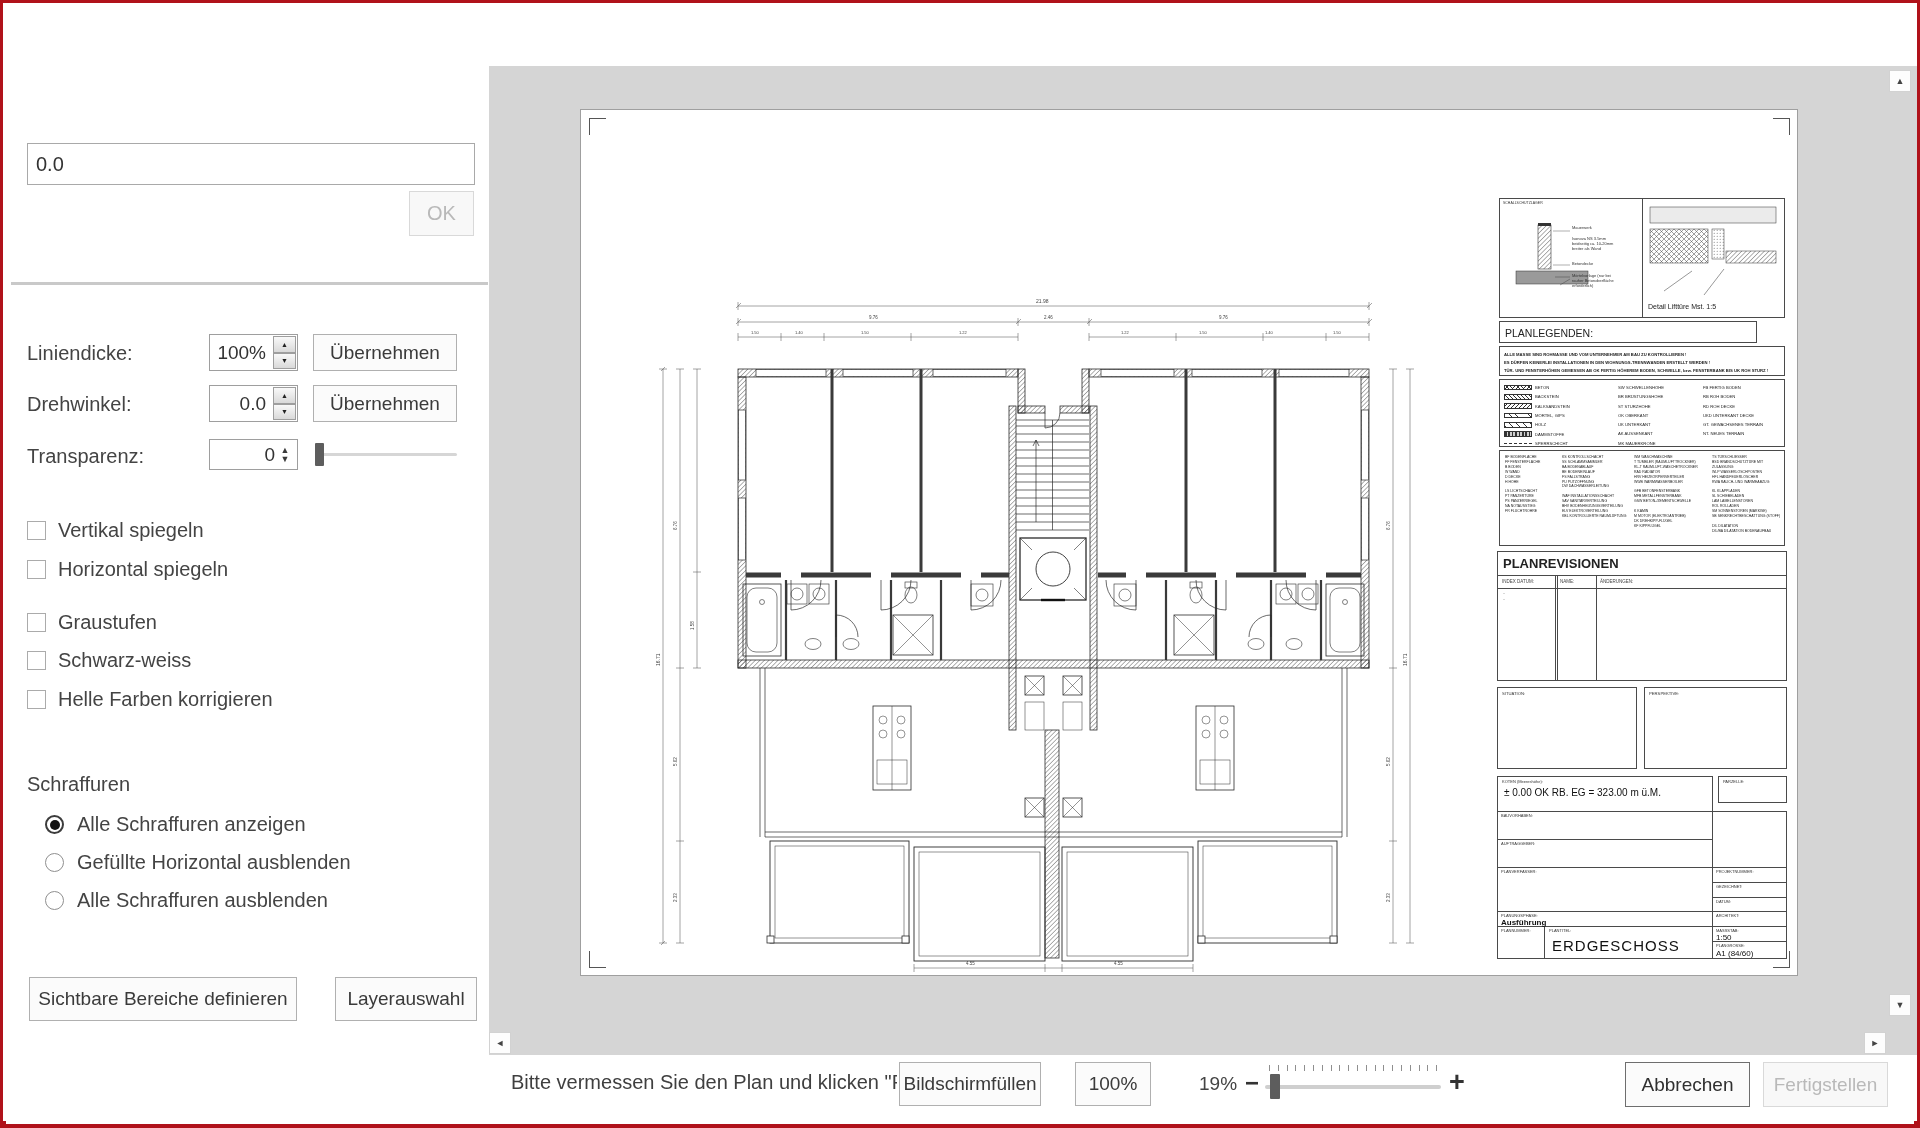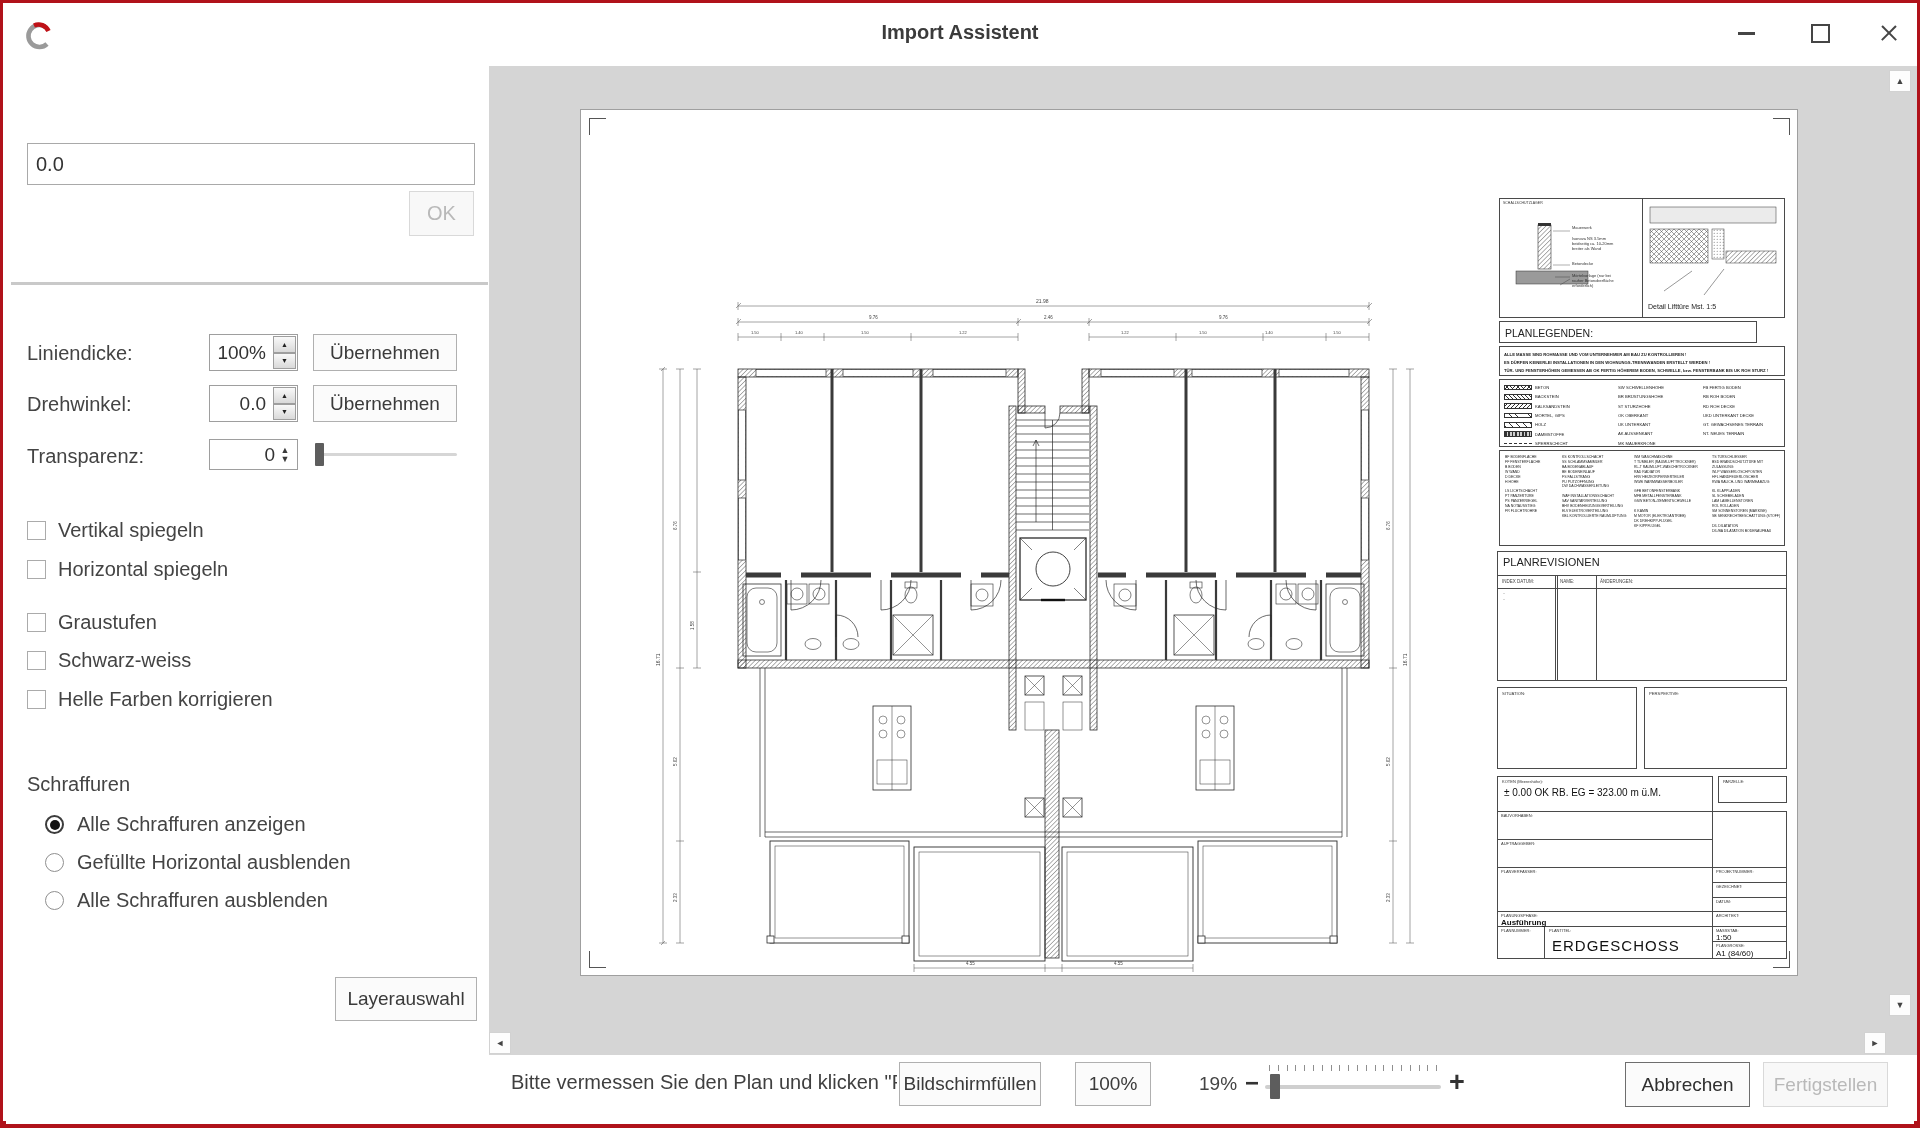--- a/index.html
+++ b/index.html
@@ -66,37 +66,20 @@
   #statustext{position:absolute;left:508px;top:1068px;width:386px;font-size:20px;color:#3f3f3f;white-space:nowrap;overflow:hidden;}
   .zchar{position:absolute;font-size:24px;color:#333;cursor:pointer;}
   #zticks{position:absolute;left:1266px;top:1062px;width:170px;height:6px;
     background:repeating-linear-gradient(90deg,#8f8f8f 0 1px,transparent 1px 8.8px);}
 </style>
 </head>
 <body>
 
 <div id="window">
 
-  <div id="titlebar">
-    <div id="title">Import Assistent</div>
-    <svg id="logo" viewBox="0 0 28 36">
-      <path d="M22,27 A11,11 0 1 1 20,9.5" stroke="#9a9a9a" stroke-width="4.6" fill="none"></path>
-      <path d="M9,8.5 A11,11 0 0 1 23.5,14" stroke="#bf1117" stroke-width="4.6" fill="none"></path>
-    </svg>
-    <div class="wbtn" style="left:1724px">
-        <div class="minbar"></div>
-      </div>
-    <div class="wbtn" style="left:1796px">
-        <div class="maxbox"></div>
-      </div>
-    <div class="wbtn" style="left:1866px">
-        <div class="xl1"></div>
-        <div class="xl2"></div>
-      </div>
-  </div>
 
   <input id="lengthinput" value="0.0" style="">
   <button class="btn disabled" style="left:406px;top:188px;width:65px;height:45px;font-size:20px">OK</button>
   <div id="sep"></div>
 
   <div class="lbl" style="left:24px;top:339px">Liniendicke:</div>
   <div class="spin" style="left:206px;top:331px;height:37px">
     <div class="spinval" style="padding-right:5px">100%</div>
     <div class="spbtns">
         <div class="spb">▲</div>
@@ -138,20 +121,21 @@
   <div class="cblbl" style="top:685px">Helle Farben korrigieren</div>
 
   <div class="lbl" style="left:24px;top:770px">Schraffuren</div>
   <div class="rad sel" style="top:812px"></div>
   <div class="radlbl" style="top:810px">Alle Schraffuren anzeigen</div>
   <div class="rad" style="top:850px"></div>
   <div class="radlbl" style="top:848px">Gefüllte Horizontal ausblenden</div>
   <div class="rad" style="top:888px"></div>
   <div class="radlbl" style="top:886px">Alle Schraffuren ausblenden</div>
 
+  <button class="btn" style="left:26px;top:974px;width:268px;height:44px">Sichtbare Bereiche definieren</button>
   <button class="btn" style="left:332px;top:974px;width:142px;height:44px">Layerauswahl</button>
 
   <div id="preview"></div>
 
   <div id="paper">
 
     <div class="corner" style="left:8px;top:8px;border-top:1.5px solid #555;border-left:1.5px solid #555"></div>
     <div class="corner" style="left:1192px;top:8px;border-top:1.5px solid #555;border-right:1.5px solid #555"></div>
     <div class="corner" style="left:8px;top:841px;border-bottom:1.5px solid #555;border-left:1.5px solid #555"></div>
     <div class="corner" style="left:1192px;top:841px;border-bottom:1.5px solid #555;border-right:1.5px solid #555"></div>
@@ -473,21 +457,21 @@
 LAM  LAMELLENSTOREN
 ROL  ROLLADEN
 SM  SONNENSTOREN (MARKISE)
 SB  SENKRECHTBESCHATTUNG (STOFF)
 
 DIL  DILATATION
 DIL/BA  DILATATION BODENAUFBAU</div>
     </div>
 
     <div class="lg-box" style="left:916px;top:441px;width:290px;height:130px;border-width:1.3px">
-      <div style="position:absolute;left:5px;top:4px;font-size:11px;font-weight:normal;color:#222">PLANREVISIONEN</div>
+      <div style="position:absolute;left:5px;top:4px;font-size:13px;font-weight:bold;color:#222">PLANREVISIONEN</div>
       <div style="position:absolute;left:0;right:0;top:23px;height:12px;border-top:1px solid #4a4a4a;border-bottom:1px solid #4a4a4a">
         <span style="position:absolute;left:4px;top:3px;font-size:4.5px">INDEX DATUM:</span>
         <span style="position:absolute;left:62px;top:3px;font-size:4.5px">NAME:</span>
         <span style="position:absolute;left:102px;top:3px;font-size:4.5px">ÄNDERUNGEN:</span>
       </div>
       <div style="position:absolute;left:57px;top:23px;bottom:0;width:0;border-left:1px solid #4a4a4a;border-right:1px solid #4a4a4a;padding-left:1px"></div>
       <div style="position:absolute;left:98px;top:23px;bottom:0;width:1px;background:#4a4a4a"></div>
       <div style="position:absolute;left:5px;top:38px;font-size:4px;white-space:pre-line;line-height:6px;color:#444">..
 ..</div>
     </div>

